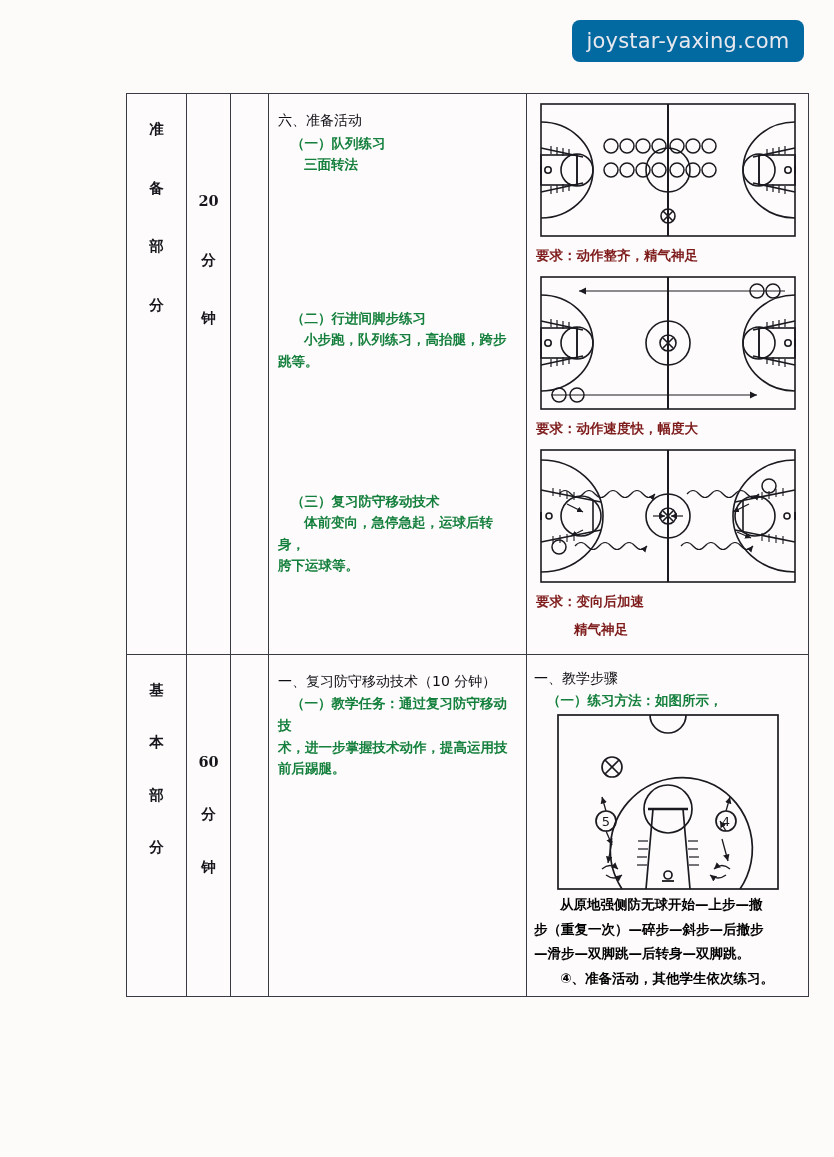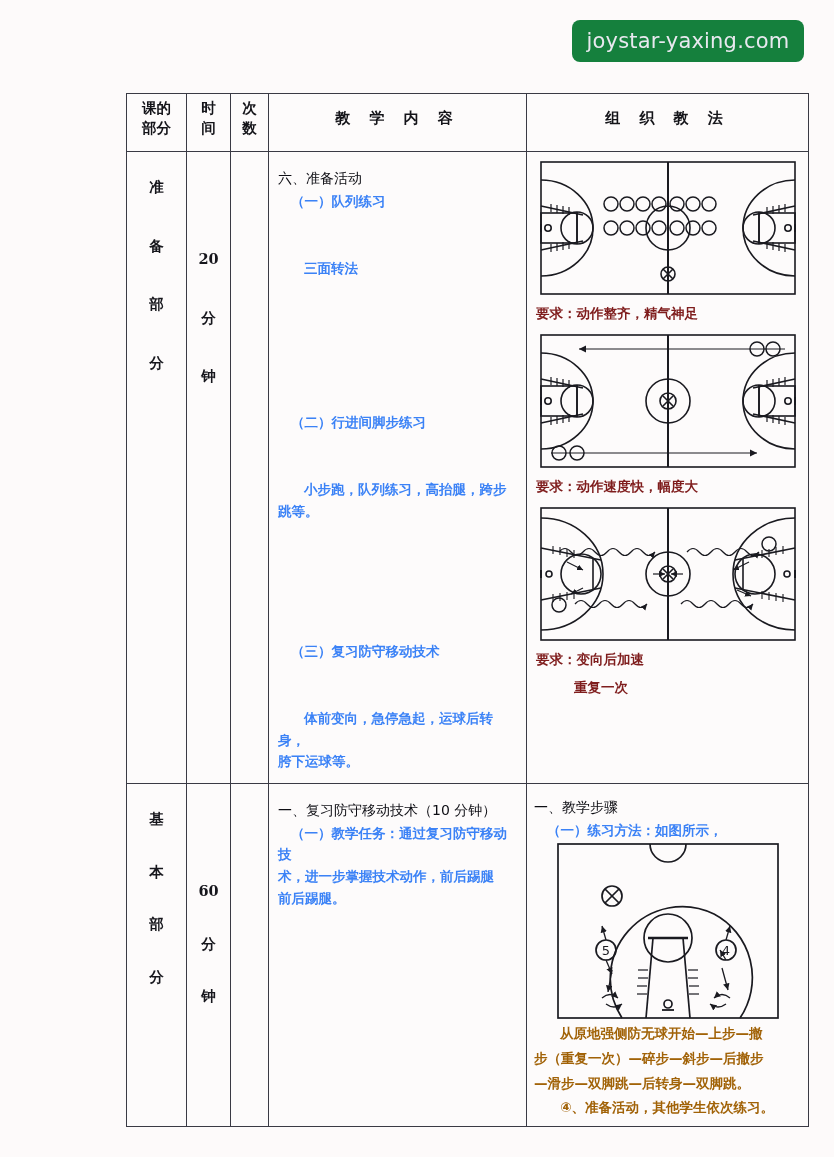--- a/index.html
+++ b/index.html
@@ -15,21 +15,21 @@
     overflow: hidden;
   }
 
   
   .watermark {
     position: absolute;
     left: 572px;
     top: 20px;
     width: 232px;
     height: 42px;
-    background: #15803d;
+    background: #0369a1;
     border-radius: 8px;
     display: flex;
     align-items: center;
     justify-content: center;
     color: #e8e8ef;
     font-size: 21px;
     letter-spacing: 0.2px;
     font-family: "DejaVu Sans", "Liberation Sans", sans-serif;
   }
 
@@ -97,45 +97,45 @@
   .body-cell { padding: 8px 9px 10px 9px !important; }
   .p-head {
     font-size: 14px;
     font-weight: 400;
     color: #0e0e14;
     line-height: 1.55;
     margin: 8px 0 1px 0;
   }
   .p-sub {
     font-size: 13.5px;
-    color: #3b82f6;
+    color: #15803d;
     line-height: 1.6;
     margin: 0;
     font-weight: 600;
   }
   .p-ind1 { text-indent: 13px; }
-  .p-ind2 { text-indent: 26px; margin-top: 46px; }
+  .p-ind2 { text-indent: 26px; }
   .gap-a { height: 132px; }
   .gap-b { height: 118px; }
 
   
   .org-cell { padding: 5px 7px 7px 7px !important; }
   .req {
     font-size: 13.5px;
     font-weight: 600;
     color: #7f1d1d;
     line-height: 1.55;
     margin: 5px 0 7px 2px;
   }
   .req-ind { text-indent: 38px; }
   .diagram { display: block; margin: 1px auto 0 auto; }
   .note {
     font-size: 13.5px;
     font-weight: 600;
-    color: #a16207;
+    color: #000000;
     line-height: 1.6;
     margin: 3px 0 0 0;
   }
   .note-ind { text-indent: 26px; }
 </style>
 </head>
 <body>
 
 <div class="watermark">
   <span>joystar-yaxing.com</span>
@@ -144,36 +144,20 @@
 <table class="sheet">
   <colgroup>
     <col class="c-part">
       <col class="c-time">
       <col class="c-reps">
       <col class="c-body">
       <col class="c-org">
   </colgroup>
   <tbody>
 
-    <tr>
-      <td class="hdr-cell">
-        <span class="hdr-stack">课的</span>
-        <span class="hdr-stack">部分</span>
-      </td>
-      <td class="hdr-cell">
-        <span class="hdr-stack">时</span>
-        <span class="hdr-stack">间</span>
-      </td>
-      <td class="hdr-cell">
-        <span class="hdr-stack">次</span>
-        <span class="hdr-stack">数</span>
-      </td>
-      <td class="hdr-wide">教 学 内 容</td>
-      <td class="hdr-wide">组 织 教 法</td>
-    </tr>
 
     <tr>
       <td class="vcol">
         <span>准</span>
         <span>备</span>
         <span>部</span>
         <span>分</span>
       </td>
       <td class="vcol num vcol-mid">
         <span>20</span>
@@ -393,42 +377,42 @@
               <path d="M200,86 l14,6" marker-end="url(#ar2)"></path>
               <path d="M116,70 l12,0" marker-end="url(#ar2)"></path>
               <path d="M146,70 l-12,0" marker-end="url(#ar2)"></path>
             </g>
             <circle cx="22" cy="101" r="7" stroke-width="1.5"></circle>
             <circle cx="232" cy="40" r="7" stroke-width="1.5"></circle>
           </g>
         </svg>
 
         <p class="req">要求：变向后加速</p>
-        <p class="req req-ind">重复一次</p>
+        <p class="req req-ind">精气神足</p>
       </td>
     </tr>
 
     <tr>
       <td class="vcol tight">
         <span>基</span>
         <span>本</span>
         <span>部</span>
         <span>分</span>
       </td>
       <td class="vcol num tight vcol-mid">
         <span>60</span>
         <span>分</span>
         <span>钟</span>
       </td>
       <td></td>
 
       <td class="body-cell">
         <p class="p-head">一、复习防守移动技术（10 分钟）</p>
         <p class="p-sub p-ind1">（一）教学任务：通过复习防守移动技</p>
-        <p class="p-sub">术，进一步掌握技术动作，前后踢腿</p>
+        <p class="p-sub">术，进一步掌握技术动作，提高运用技</p>
         <p class="p-sub">前后踢腿。</p>
       </td>
 
       <td class="org-cell">
         <p class="p-head">一、教学步骤</p>
         <p class="p-sub p-ind1">（一）练习方法：如图所示，</p>
 
         <svg class="diagram" width="228" height="178" viewBox="0 0 228 178">
           <defs>
             <marker id="ar3" markerWidth="6" markerHeight="6" refX="5" refY="2.5" orient="auto">

